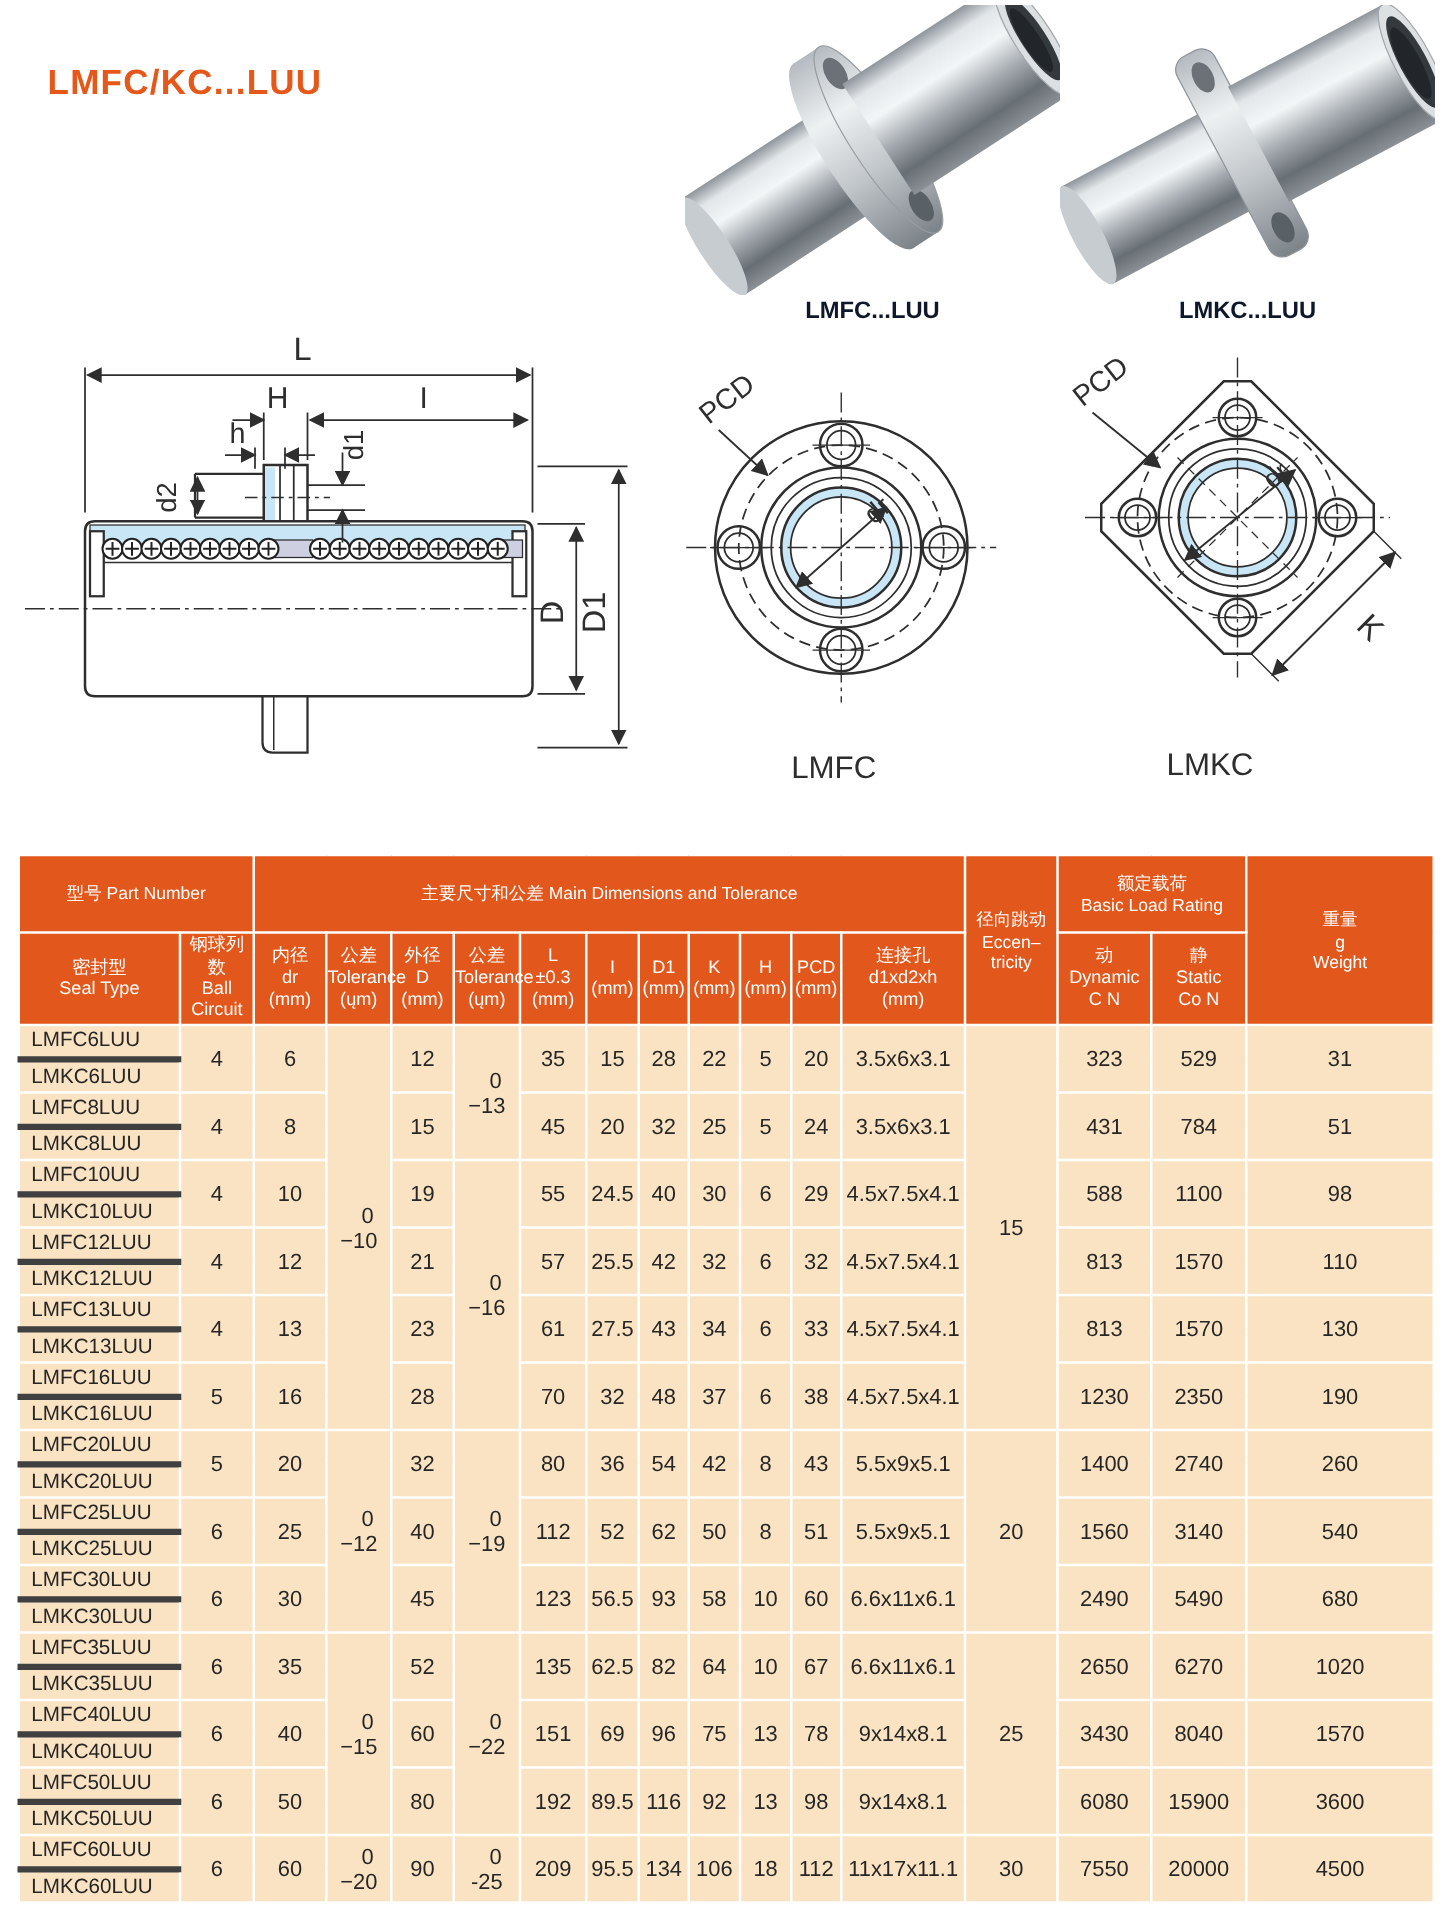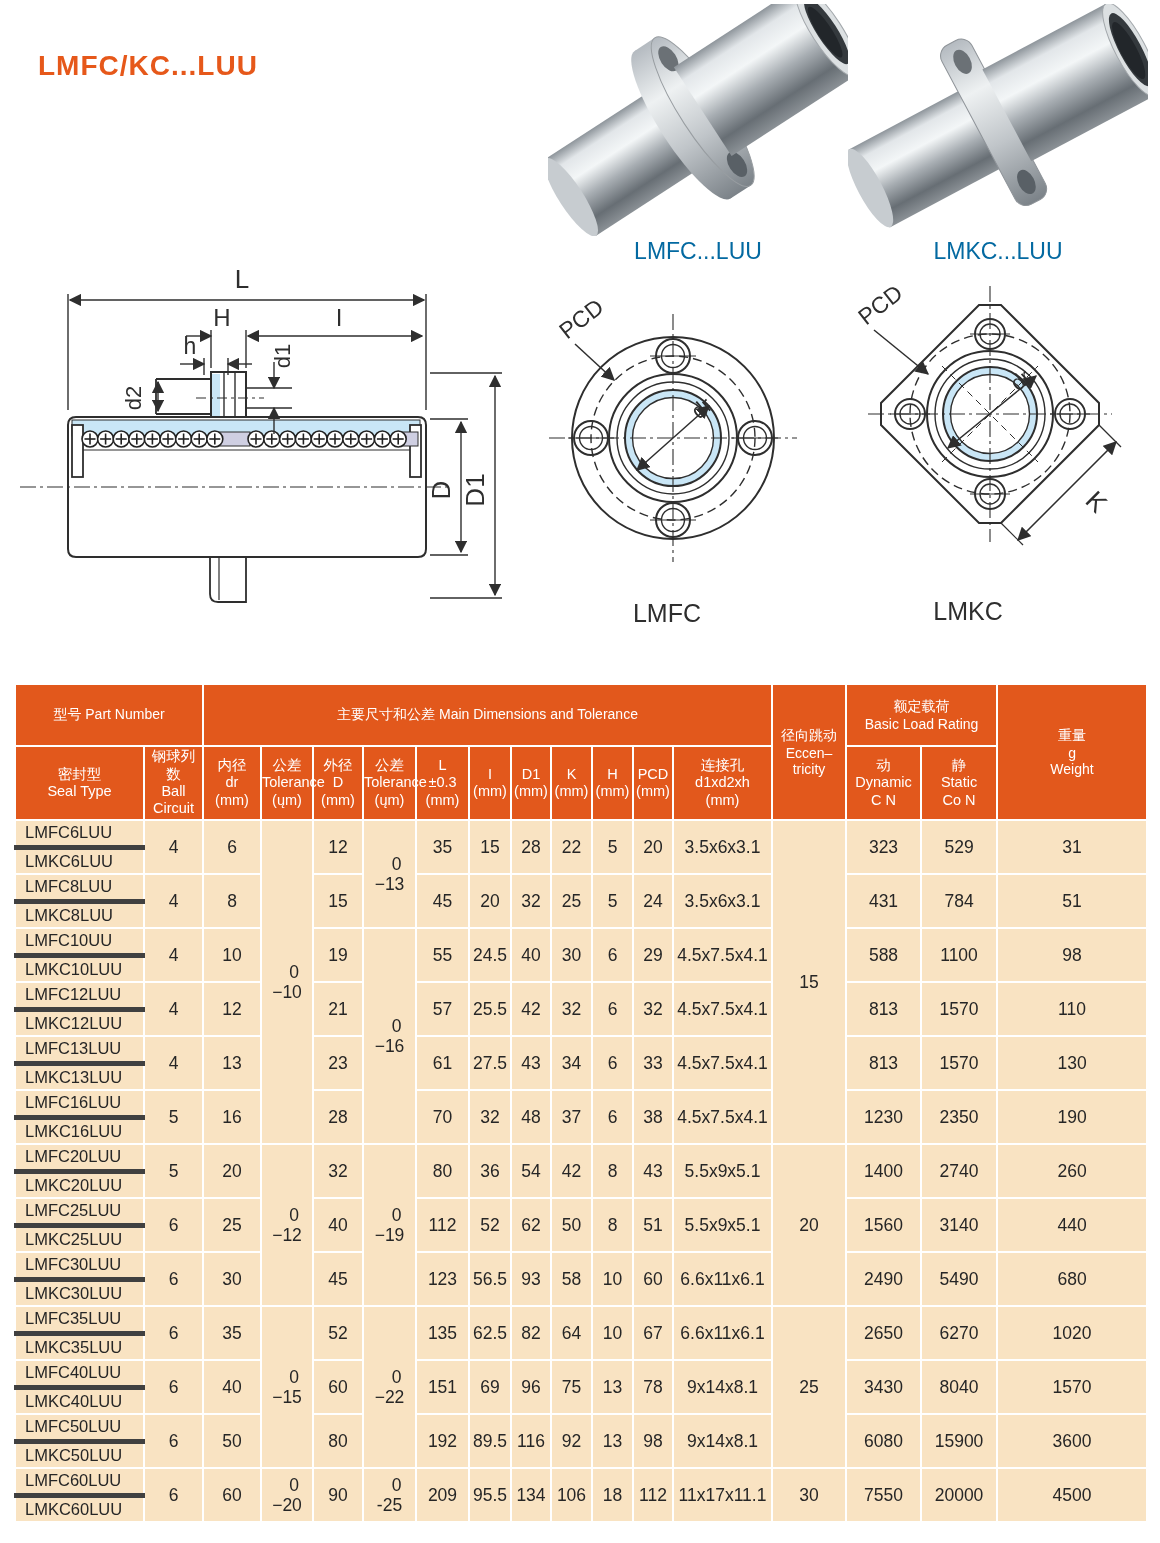--- a/index.html
+++ b/index.html
@@ -5,21 +5,21 @@
   html,body{margin:0;padding:0;background:#fff;}
   body{font-family:"Liberation Sans","DejaVu Sans",sans-serif;color:#2e2e2e;}
   .page{position:relative;width:1160px;height:1543px;background:#fff;overflow:hidden;}
 
   .title{position:absolute;left:38px;top:50px;font-size:28px;font-weight:bold;
          color:#E6581A;letter-spacing:1px;}
 
   .photos{position:absolute;left:548px;top:4px;width:612px;display:flex;}
   .photos figure{margin:0;width:300px;text-align:center;}
   .photos svg{display:block;}
-  .photos figcaption{font-size:23px;font-weight:normal;color:#0369a1;margin-top:2px;}
+  .photos figcaption{font-size:19px;font-weight:bold;color:#0f172a;margin-top:2px;}
 
   .drawings{position:absolute;left:0;top:242px;width:1160px;height:436px;}
   .cross{position:absolute;left:6px;top:0;}
   .round{position:absolute;left:515px;top:34px;}
   .square{position:absolute;left:822px;top:22px;}
   svg text{font-family:"Liberation Sans","DejaVu Sans",sans-serif;fill:#2e2e2e;}
 
   table.spec{position:absolute;left:14px;top:683px;width:1132px;border-collapse:collapse;
              table-layout:fixed;}
   .spec th,.spec td{border:2px solid #fff;text-align:center;vertical-align:middle;padding:0;}
@@ -547,21 +547,21 @@
           <td rowspan="2">40</td>
           <td rowspan="2">112</td>
           <td rowspan="2">52</td>
           <td rowspan="2">62</td>
           <td rowspan="2">50</td>
           <td rowspan="2">8</td>
           <td rowspan="2">51</td>
           <td rowspan="2">5.5x9x5.1</td>
           <td rowspan="2">1560</td>
           <td rowspan="2">3140</td>
-          <td rowspan="2">440</td>
+          <td rowspan="2">540</td>
         </tr>
         <tr>
           <td class="part part-kc">LMKC25LUU</td>
         </tr>
         <tr>
           <td class="part part-fc">LMFC30LUU</td>
           <td rowspan="2">6</td>
           <td rowspan="2">30</td>
           <td rowspan="2">45</td>
           <td rowspan="2">123</td>

